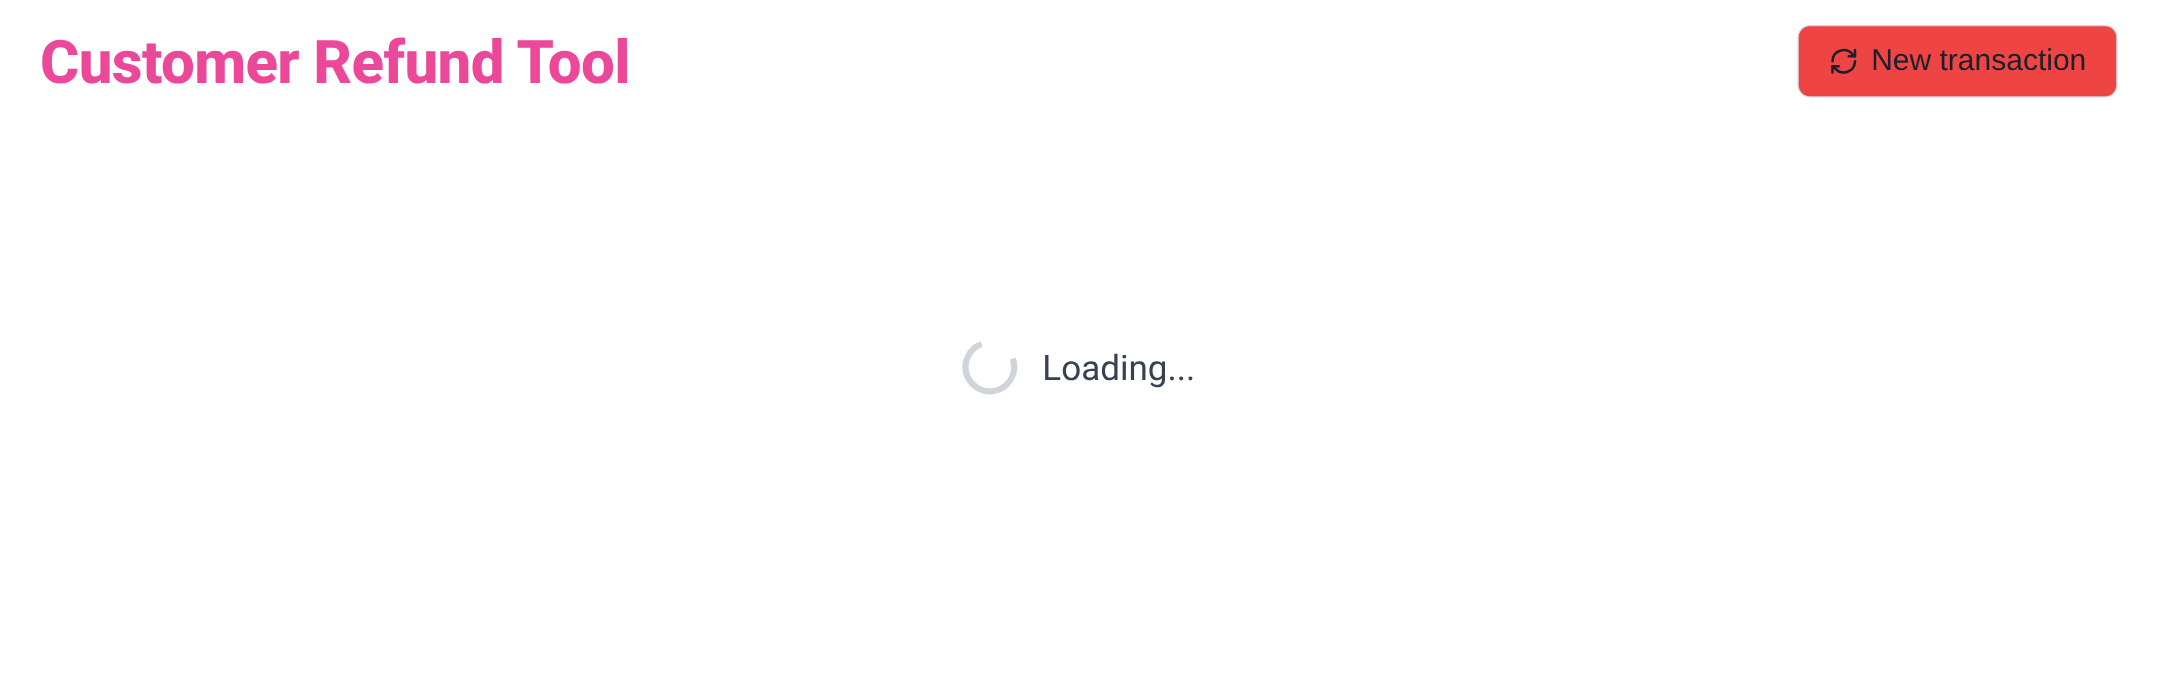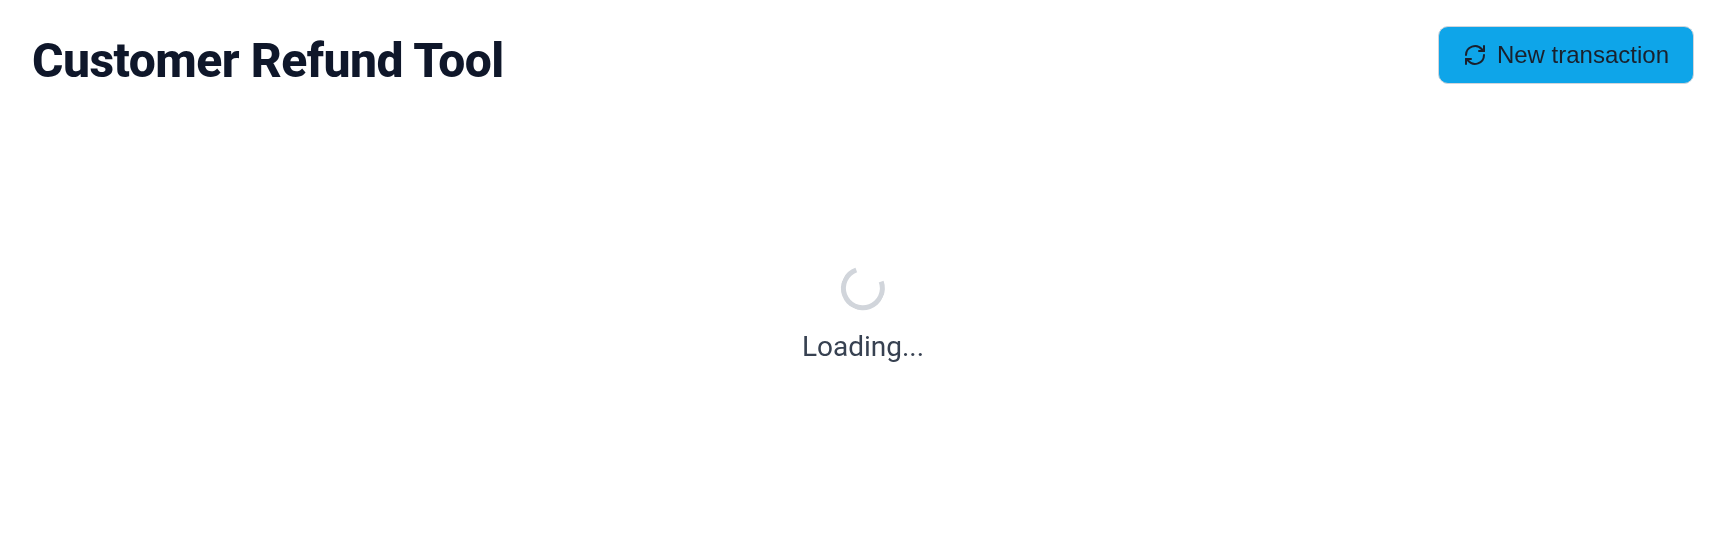--- a/index.html
+++ b/index.html
@@ -16,54 +16,53 @@
     }
     .header {
       display: flex;
       justify-content: space-between;
       align-items: center;
       padding: 20px 32px 0 32px;
     }
     .page-title {
       font-size: 48px;
       font-weight: 800;
-      color: #0f172a;
+      color: #ec4899;
       letter-spacing: -0.5px;
-      margin-top: 12px;
     }
     .button-group {
       display: flex;
       gap: 16px;
     }
     .btn {
       display: inline-flex;
       align-items: center;
       gap: 10px;
       padding: 14px 24px;
       font-size: 24px;
       font-weight: 500;
       color: #1a202c;
-      background: #0ea5e9;
+      background: #ef4444;
       border: 1px solid #d1d5db;
       border-radius: 10px;
       cursor: pointer;
       white-space: nowrap;
     }
     .refresh-icon {
       width: 24px;
       height: 24px;
       flex-shrink: 0;
     }
     .loading-container {
       position: absolute;
       top: 50%;
       left: 50%;
       transform: translate(-50%, -10%);
       display: flex;
-      flex-direction: column;
+      flex-direction: row;
       align-items: center;
       gap: 20px;
     }
     .spinner {
       width: 44px;
       height: 44px;
       border: 5px solid #d1d5db;
       border-top-color: transparent;
       border-radius: 50%;
       animation: spin 1s linear infinite;

